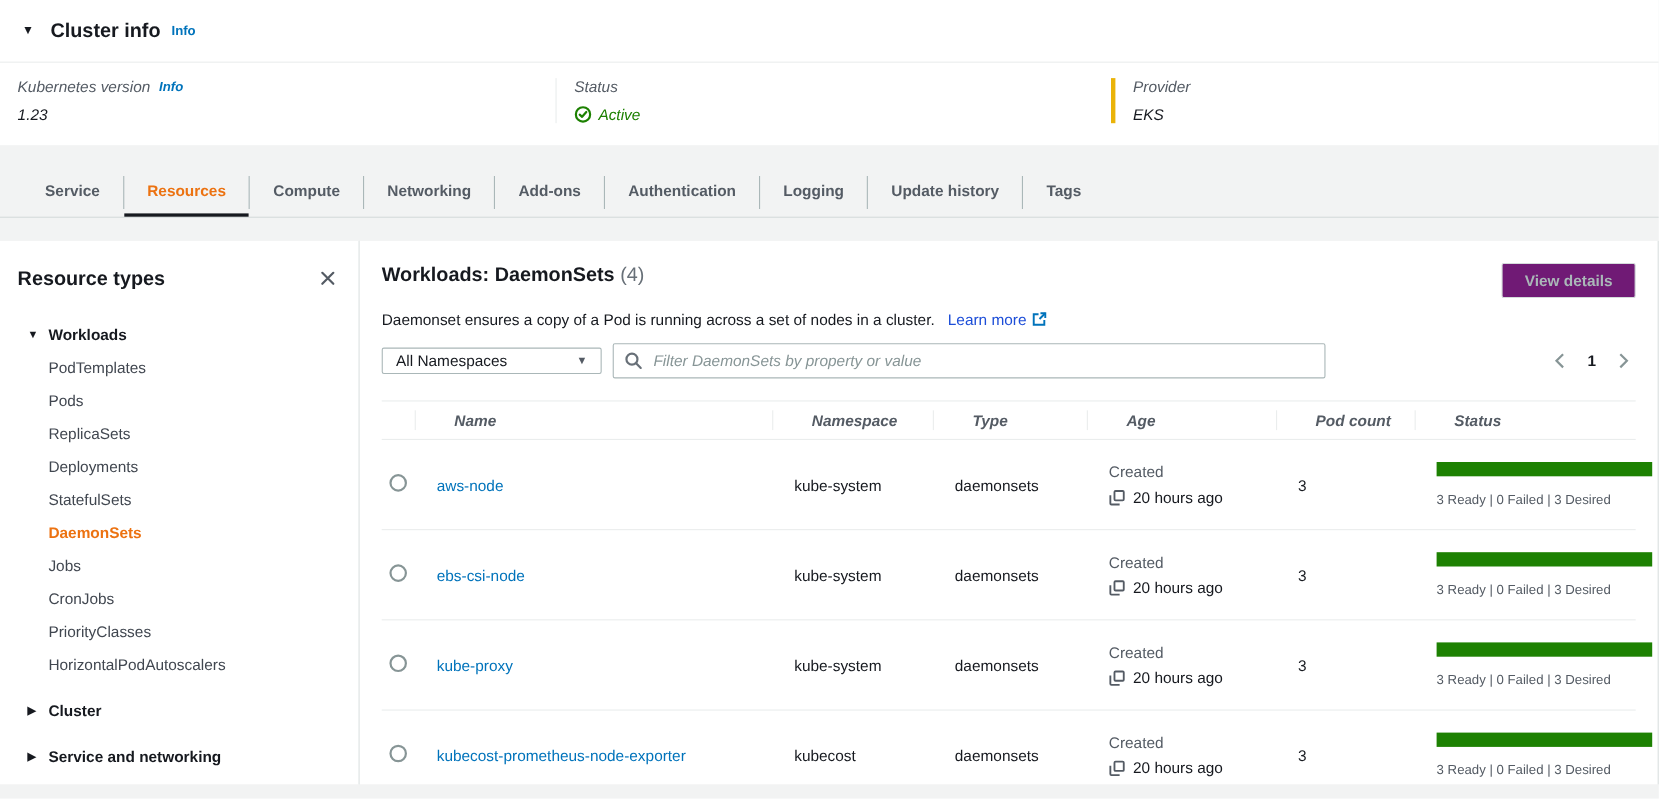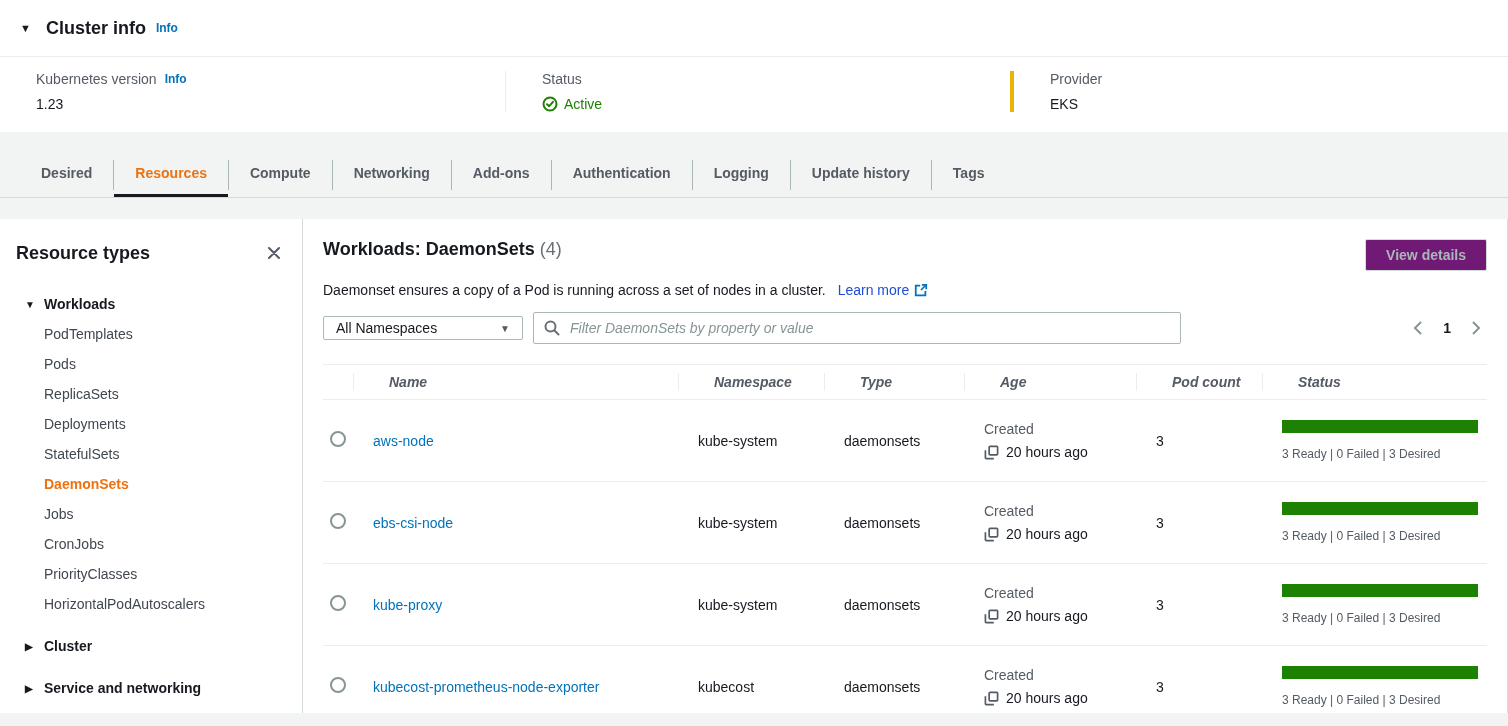--- a/index.html
+++ b/index.html
@@ -11,38 +11,38 @@
   }
   a { text-decoration:none; cursor:pointer; }
 
   
   .info-card { background:#fff; }
   .info-card-head { height:57px; display:flex; align-items:center; padding:0 20px; border-bottom:1px solid #eaeded; }
   .caret-down { font-size:11px; color:#16191f; margin-right:15px; cursor:pointer; }
   .cluster-title { font-size:18px; font-weight:700; margin:0; }
   .info-link { color:#0073bb; font-size:12px; font-weight:700; margin-left:10px; }
   .info-fields { display:flex; padding:14px 0 20px; }
-  .field { padding:0 36px; }
+  .field { padding:0 16px;font-style:italic; }
   .field.f1 { width:505px; }
   .field.f2 { width:505px; border-left:1px solid #eaeded; }
   .field.f3 { flex:1; border-left:4px solid #eab308; }
   .field-label { color:#545b64; display:flex; align-items:center; }
   .field-label .info-link { margin-left:8px; }
   .field-value { margin-top:9px; }
   .status-active { color:#1d8102; display:flex; align-items:center; gap:6px; }
 
   
   .tabs { margin-top:20px; height:46px; display:flex; align-items:stretch; padding-left:20px; border-bottom:1px solid #d5dbdb; }
   .tab { display:flex; align-items:center; padding:0 21px; font-weight:700; color:#545b64; border-bottom:3px solid transparent; cursor:pointer; }
   .tab.active { color:#ec7211; border-bottom-color:#16191f; }
   .tab-div { width:1px; height:30px; background:#aab7b8; align-self:center; }
 
   
   .content { display:flex; margin-top:21px; height:494px; }
-  .sidebar { width:303px; background:#fff; border-right:1px solid #d5dbdb; padding:22px 16px; overflow:hidden; }
+  .sidebar { width:327px; background:#fff; border-right:1px solid #d5dbdb; padding:22px 16px; overflow:hidden; }
   .sidebar-head { display:flex; align-items:center; justify-content:space-between; }
   .sidebar-title { font-size:18px; font-weight:700; margin:0; }
   .close-btn { background:none; border:none; padding:4px; cursor:pointer; line-height:0; }
   .tree { margin-top:24px; }
   .tree-group-row { display:flex; align-items:center; height:30px; padding-left:9px; font-weight:700; cursor:pointer; }
   .tree-tri { width:19px; font-size:10px; color:#16191f; }
   .tree-items { list-style:none; margin:0; padding:0 0 0 28px; }
   .tree-items li { height:30px; line-height:30px; color:#414750; cursor:pointer; white-space:nowrap; }
   .tree-items li.selected { color:#ec7211; font-weight:700; }
   .tree-group.collapsed { margin-top:12px; }
@@ -116,21 +116,21 @@
     <div class="field f3">
       <div class="field-label">
           <span>Provider</span>
         </div>
       <div class="field-value">EKS</div>
     </div>
   </div>
 </section>
 
 <nav class="tabs">
-  <a class="tab">Desired</a>
+  <a class="tab">Service</a>
   <span class="tab-div"></span>
   <a class="tab active">Resources</a>
   <span class="tab-div"></span>
   <a class="tab">Compute</a>
   <span class="tab-div"></span>
   <a class="tab">Networking</a>
   <span class="tab-div"></span>
   <a class="tab">Add-ons</a>
   <span class="tab-div"></span>
   <a class="tab">Authentication</a>

